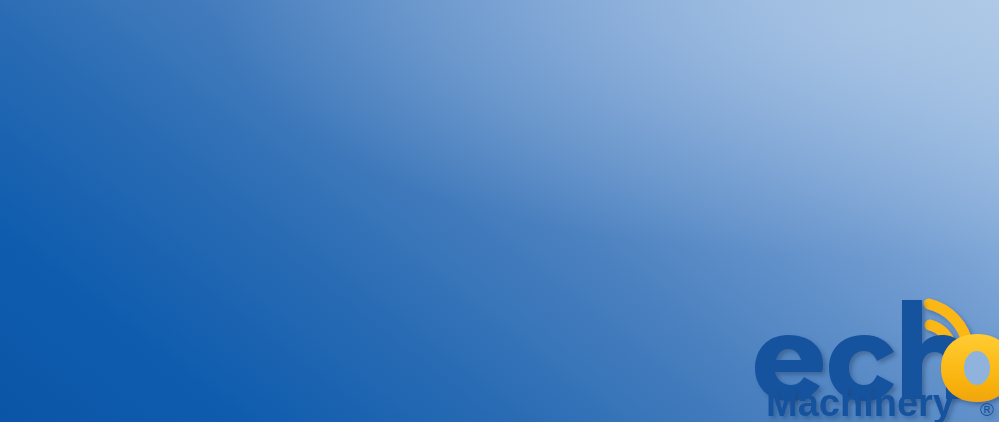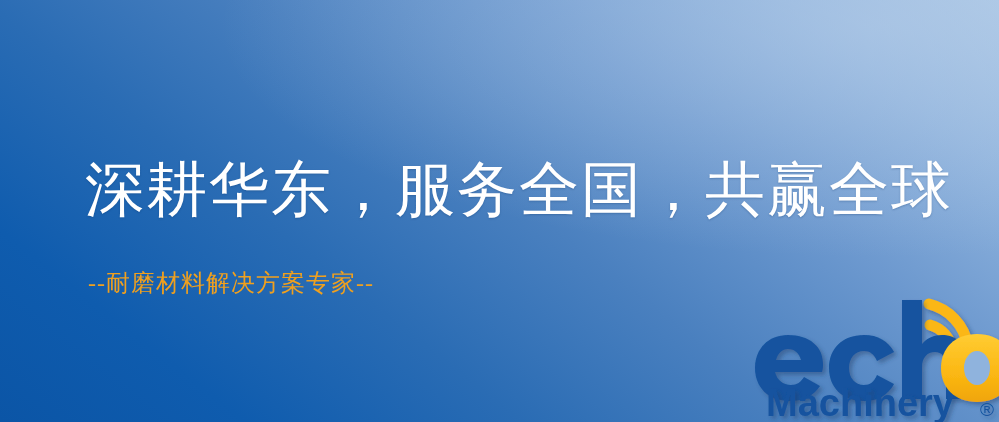--- a/index.html
+++ b/index.html
@@ -68,23 +68,21 @@
     height: 130px;
     z-index: 4;
   }
   .logo svg { display: block; }
 </style>
 </head>
 <body>
 
 <div class="banner">
 
-  <div class="headline">深耕华东，服务全国，共赢全球</div>
 
-  <div class="subtitle">--耐磨材料解决方案专家--</div>
 
   <div class="logo">
     <svg width="264" height="130" viewBox="0 0 264 130" xmlns="http://www.w3.org/2000/svg">
       <defs>
         <filter id="dropsh" x="-20%" y="-20%" width="150%" height="150%">
           <feDropShadow dx="3" dy="3" stdDeviation="2.2" flood-color="#20406b" flood-opacity="0.45"></feDropShadow>
         </filter>
         <linearGradient id="blueGrad" x1="0" y1="0" x2="0" y2="1">
           <stop offset="0%" stop-color="#1c62b4"></stop>
           <stop offset="55%" stop-color="#14539f"></stop>

